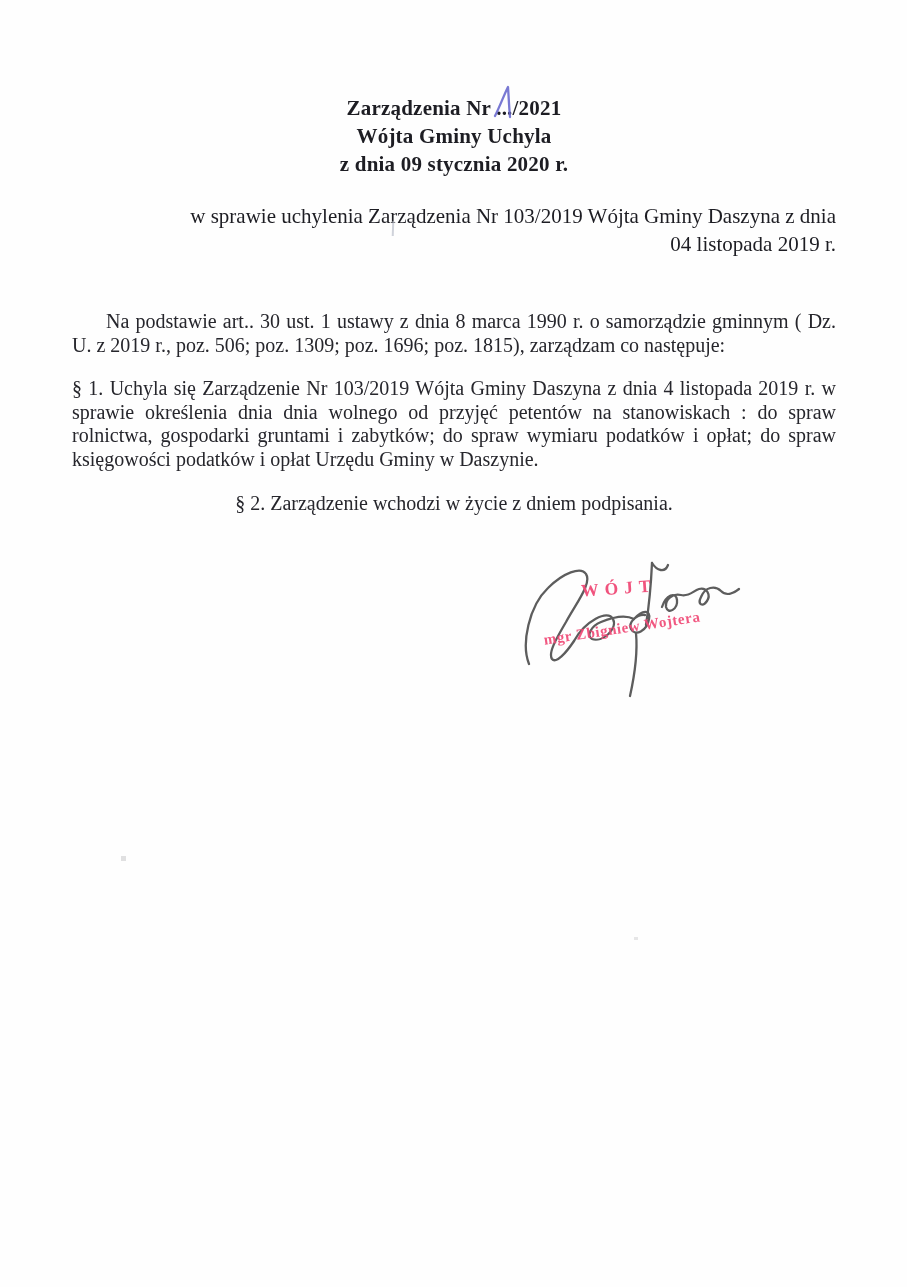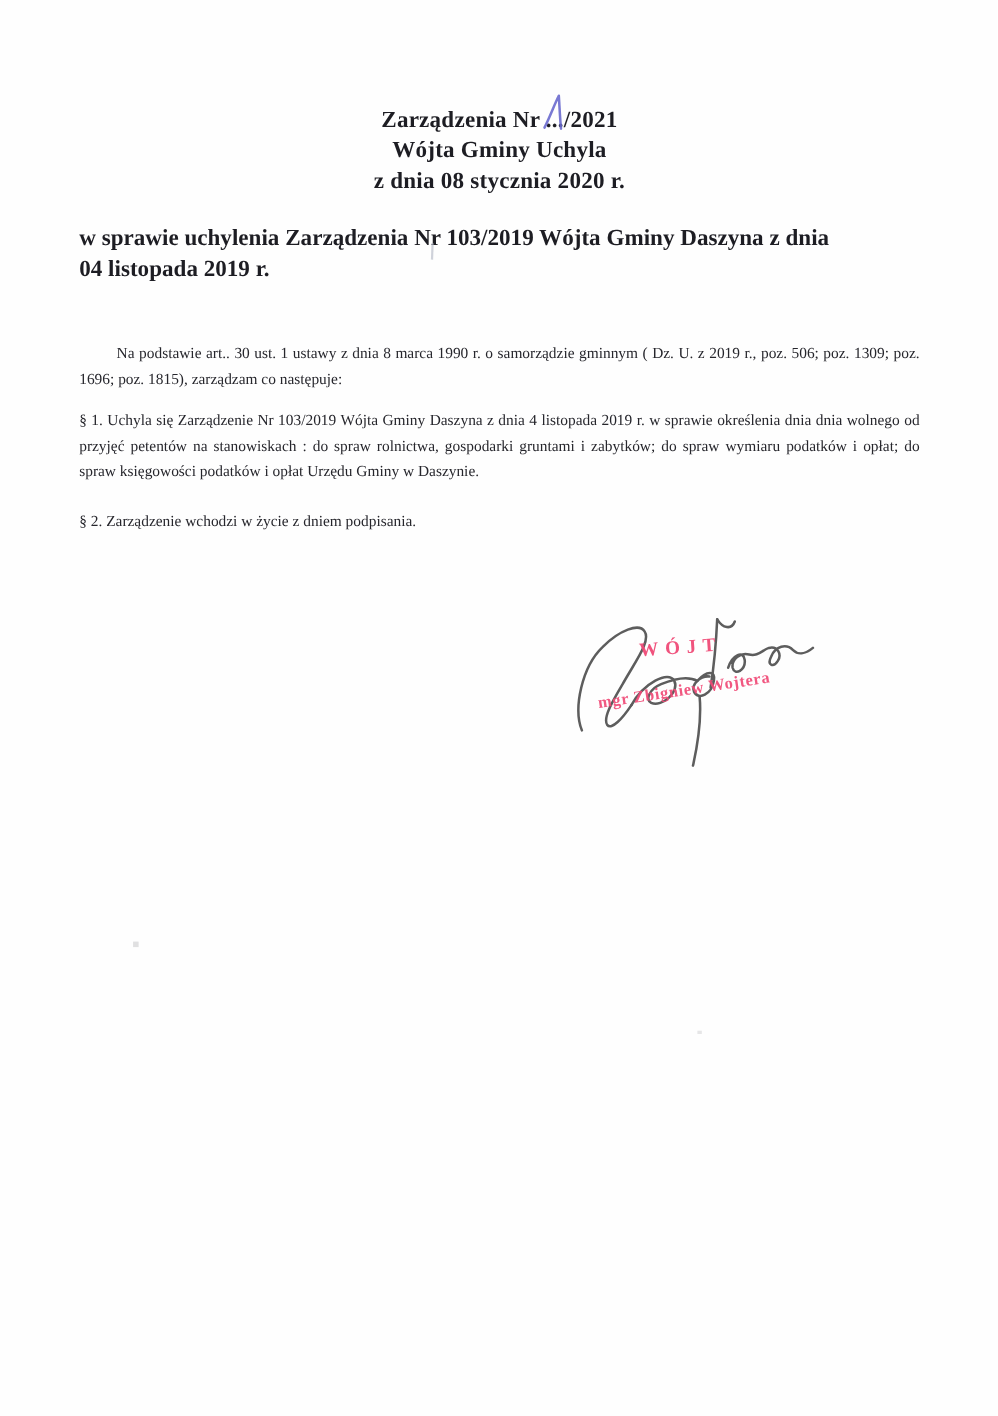--- a/index.html
+++ b/index.html
@@ -35,43 +35,43 @@
   .nr-slot { position: relative; display: inline-block; }
   .hand-one {
     position: absolute;
     left: -3px; top: -10px;
     width: 22px; height: 36px;
     pointer-events: none;
   }
   
   .subject-block {
     margin-top: 24px;
-    text-align: left;
-    font-weight: bold;
+    text-align: right;
+    font-weight: normal;
     font-size: 21px;
     line-height: 28px;
     color: #1d1d23;
   }
   
   .para {
-    font-size: 14px;
+    font-size: 20px;
     line-height: 23.5px;
     color: #26262c;
   }
   .legal-basis {
     margin-top: 52px;
     text-align: justify;
     text-indent: 34px;
   }
   .section-1 {
     text-align: justify;
   }
   .section-2 {
     margin-top: 21px;
-    text-align: left;
+    text-align: center;
   }
   
   .signature-block {
     position: absolute;
     left: 515px; top: 542px;
     width: 290px; height: 195px;
   }
   .signature-ink {
     position: absolute;
     left: 0; top: 0;
@@ -130,21 +130,21 @@
 
   <div class="content">
 
     <div class="title-block">
       <div>
         <span>Zarządzenia Nr </span><span class="nr-slot"><span>...</span><svg class="hand-one" viewBox="0 0 22 36" aria-hidden="true">
               <path d="M 2 32 C 7 22 11 11 15 3 C 15.5 10 16 22 17 33" fill="none" stroke="#6a6ace" stroke-width="2.3" stroke-linecap="round" stroke-linejoin="round" opacity="0.9"></path>
             </svg></span><span>/2021</span>
       </div>
       <div>Wójta Gminy Uchyla</div>
-      <div>z dnia 08 stycznia 2020 r.</div>
+      <div>z dnia 09 stycznia 2020 r.</div>
     </div>
 
     <div class="subject-block">
       <div>w sprawie uchylenia Zarządzenia Nr 103/2019 Wójta Gminy Daszyna z dnia</div>
       <div>04 listopada 2019 r.</div>
     </div>
 
     <p class="para legal-basis">Na podstawie art.. 30 ust. 1 ustawy z dnia 8 marca 1990 r. o samorządzie gminnym ( Dz. U. z 2019 r., poz. 506; poz. 1309; poz. 1696; poz. 1815), zarządzam co następuje:</p>
 
     <p class="para section-1">§ 1. Uchyla się Zarządzenie Nr 103/2019 Wójta Gminy Daszyna z dnia 4 listopada 2019 r. w sprawie określenia dnia dnia wolnego od przyjęć petentów na stanowiskach : do spraw rolnictwa, gospodarki gruntami i zabytków; do spraw wymiaru podatków i opłat; do spraw księgowości podatków i opłat Urzędu Gminy w Daszynie.</p>

